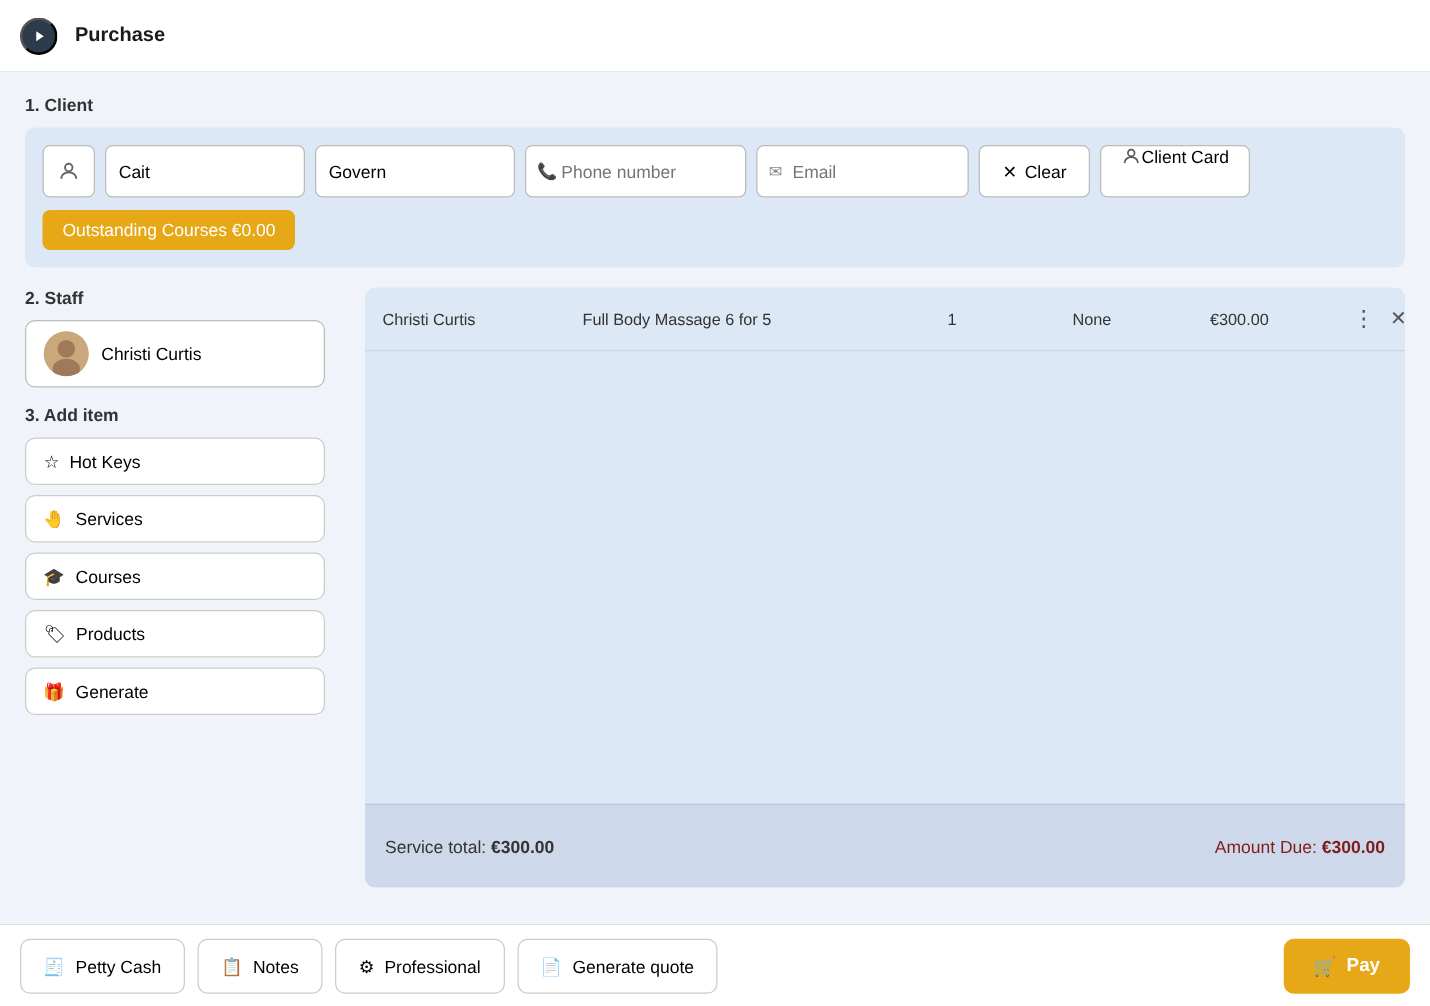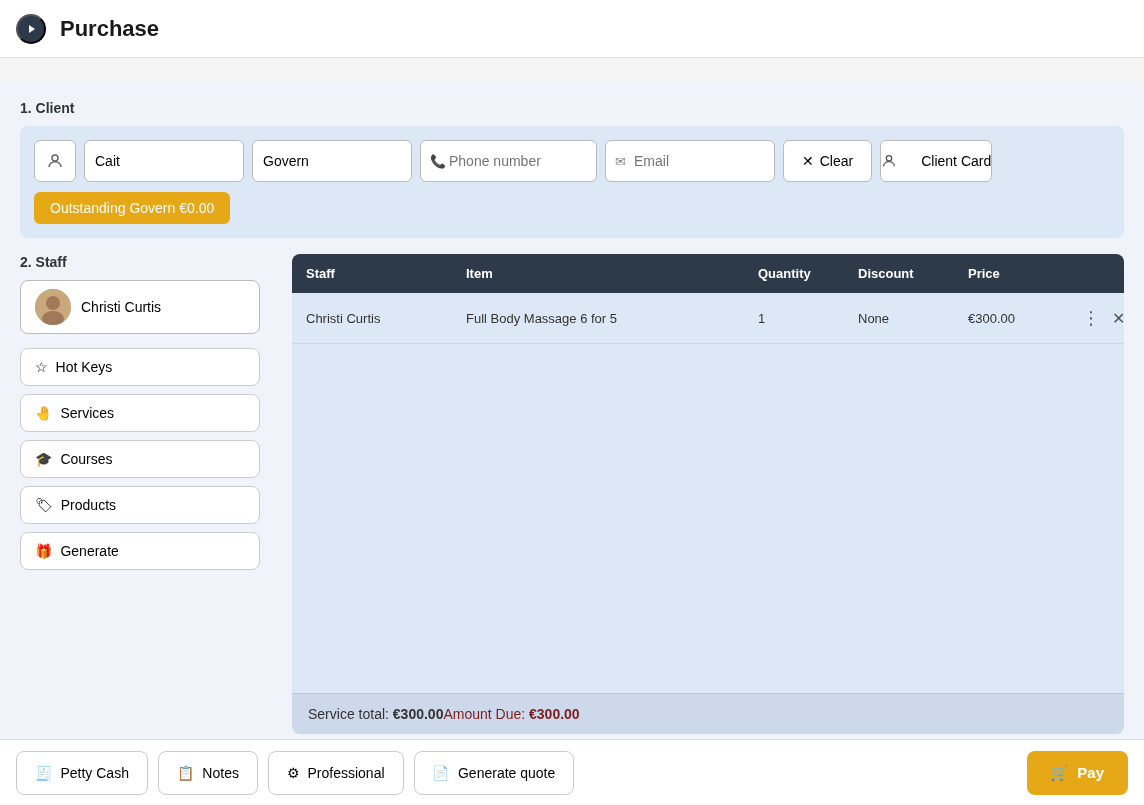--- a/index.html
+++ b/index.html
@@ -2,42 +2,42 @@
 <html><head>
   <meta charset="utf-8">
   <style>
     * { box-sizing: border-box; margin: 0; padding: 0; }
     body { font-family: -apple-system, BlinkMacSystemFont, 'Segoe UI', sans-serif; background: #f5f5f5; width: 1144px; height: 805px; overflow: hidden; display: flex; flex-direction: column; }
 
     
     .header { display: flex; align-items: center; padding: 10px 16px; background: #fff; border-bottom: 1px solid #e0e0e0; height: 58px; }
     .toggle-btn { width: 30px; height: 30px; background: #2d3a4a; border-radius: 50%; display: flex; align-items: center; justify-content: center; cursor: pointer; margin-right: 14px; }
     .toggle-btn svg { fill: white; }
-    .page-title { font-size: 22px; font-weight: 600; color: #1a1a1a; }
-
-    
-    .main { flex: 1; padding: 18px 20px; overflow: auto; background: #f0f4fa; margin-top: 24px; }
+    .page-title { font-size: 16px; font-weight: 600; color: #1a1a1a; }
+
+    
+    .main { flex: 1; padding: 18px 20px; overflow: auto; background: #f0f4fa; }
 
     
     .section-label { font-size: 14px; font-weight: 600; color: #333; margin-bottom: 10px; }
 
     
     .client-section { background: #dce8f5; border-radius: 8px; padding: 14px; margin-bottom: 16px; }
     .client-inputs { display: flex; gap: 8px; align-items: center; margin-bottom: 10px; flex-wrap: nowrap; }
     .client-icon-btn { width: 42px; height: 42px; border: 1.5px solid #bbb; border-radius: 6px; background: #fff; display: flex; align-items: center; justify-content: center; cursor: pointer; flex-shrink: 0; }
     .client-input { height: 42px; border: 1.5px solid #bbb; border-radius: 6px; padding: 16px 10px; font-size: 14px; background: #fff; outline: none; }
     .client-input.first-name { width: 160px; }
     .client-input.last-name { width: 160px; }
     .client-input.phone { width: 177px; }
     .client-input.email { width: 170px; }
     .input-with-icon { position: relative; }
     .input-with-icon .icon-prefix { position: absolute; left: 10px; top: 50%; transform: translateY(-50%); color: #888; font-size: 13px; }
     .input-with-icon input { padding-left: 28px; }
     .clear-btn { height: 42px; padding: 0 18px; border: 1.5px solid #bbb; border-radius: 6px; background: #fff; font-size: 14px; cursor: pointer; display: flex; align-items: center; gap: 6px; white-space: nowrap; }
-    .client-card-btn { height: 42px; padding: 0 0; border: 1.5px solid #bbb; border-radius: 6px; background: #fff; font-size: 14px; cursor: pointer; display: flex; align-items: center; gap: 24px; white-space: nowrap; }
+    .client-card-btn { height: 42px; padding: 0 16px; border: 1.5px solid #bbb; border-radius: 6px; background: #fff; font-size: 14px; cursor: pointer; display: flex; gap: 0; white-space: nowrap; }
     .outstanding-btn { background: #e6a817; color: #fff; border: none; border-radius: 6px; padding: 8px 16px; font-size: 14px; font-weight: 500; cursor: pointer; }
 
     
     .two-col { display: flex; gap: 32px; }
     .left-col { width: 240px; flex-shrink: 0; }
     .right-col { flex: 1; }
 
     
     .staff-section { margin-bottom: 0; }
     .staff-btn { display: flex; align-items: center; gap: 10px; border: 1.5px solid #bbb; border-radius: 8px; background: #fff; padding: 8px 14px; cursor: pointer; width: 100%; margin-bottom: 0; }
@@ -54,21 +54,21 @@
     .table-header { display: grid; grid-template-columns: 160px 1fr 100px 110px 110px 60px; background: #2d3a4a; color: #fff; font-size: 13px; font-weight: 600; padding: 0; }
     .th { padding: 12px 14px; }
     .table-body { flex: 1; }
     .table-row { display: grid; grid-template-columns: 160px 1fr 100px 110px 110px 60px; border-bottom: 1px solid #ccd6e6; }
     .td { padding: 12px 14px; font-size: 13px; color: #333; display: flex; align-items: center; }
     .row-actions { display: flex; align-items: center; gap: 8px; }
     .dots-btn { background: none; border: none; cursor: pointer; font-size: 18px; color: #555; padding: 2px 4px; }
     .close-btn { background: none; border: none; cursor: pointer; font-size: 16px; color: #555; }
 
     
-    .service-total { display: flex; align-items: center; padding: 12px 16px; background: #cdd9ea; border-top: 1px solid #b8c8dc; margin-top: auto; }
+    .service-total { display: flex; justify-content: space-between; align-items: center; padding: 25px 16px; background: #cdd9ea; border-top: 1px solid #b8c8dc; margin-top: auto; }
     .service-total-text { font-size: 14px; color: #333; }
     .service-total-text strong { font-weight: 700; }
     .amount-due-text { font-size: 14px; color: #7f1d1d; }
     .amount-due-text strong { font-weight: 700; }
 
     
     .right-section-wrapper { display: flex; flex-direction: column; height: 480px; }
 
     
     .footer { height: 66px; background: #fff; border-top: 1px solid #ddd; display: flex; align-items: center; padding: 0 16px; gap: 10px; }
@@ -113,21 +113,21 @@
         <span>Clear</span>
       </button>
       <button class="client-card-btn">
         <svg width="16" height="16" viewBox="0 0 24 24" fill="none" stroke="#555" stroke-width="2">
             <circle cx="12" cy="8" r="4"></circle>
             <path d="M4 20c0-4 3.6-7 8-7s8 3 8 7"></path>
           </svg>
         <span>Client Card</span>
       </button>
     </div>
-    <button class="outstanding-btn">Outstanding Govern €0.00</button>
+    <button class="outstanding-btn">Outstanding Courses €0.00</button>
   </div>
 
   <div class="two-col">
 
     <div class="left-col">
 
       <div class="staff-section">
         <div class="section-label">2. Staff</div>
         <button class="staff-btn">
           <div class="staff-avatar">
@@ -136,20 +136,21 @@
                 <circle cx="18" cy="18" r="18" fill="#c9a87c"></circle>
                 <circle cx="18" cy="14" r="7" fill="#a0785a"></circle>
                 <ellipse cx="18" cy="30" rx="11" ry="8" fill="#a0785a"></ellipse>
               </svg>
           </div>
           <span class="staff-name-text">Christi Curtis</span>
         </button>
       </div>
 
       <div class="add-item-section">
+        <div class="section-label">3. Add item</div>
         <button class="item-btn">
           <span>☆</span>
           <span>Hot Keys</span>
         </button>
         <button class="item-btn">
           <span>🤚</span>
           <span>Services</span>
         </button>
         <button class="item-btn">
           <span>🎓</span>
@@ -163,28 +164,20 @@
           <span>🎁</span>
           <span>Generate</span>
         </button>
       </div>
     </div>
 
     <div class="right-col">
       <div class="right-section-wrapper">
         <div class="table-container">
 
-          <div class="table-header">
-            <div class="th">Staff</div>
-            <div class="th">Item</div>
-            <div class="th">Quantity</div>
-            <div class="th">Discount</div>
-            <div class="th">Price</div>
-            <div class="th"></div>
-          </div>
 
           <div class="table-body">
             <div class="table-row">
               <div class="td">Christi Curtis</div>
               <div class="td">Full Body Massage 6 for 5</div>
               <div class="td">1</div>
               <div class="td">None</div>
               <div class="td">€300.00</div>
               <div class="td">
                 <div class="row-actions">

